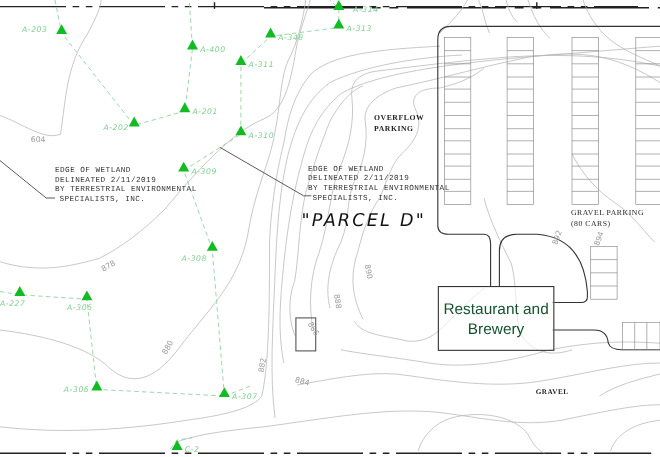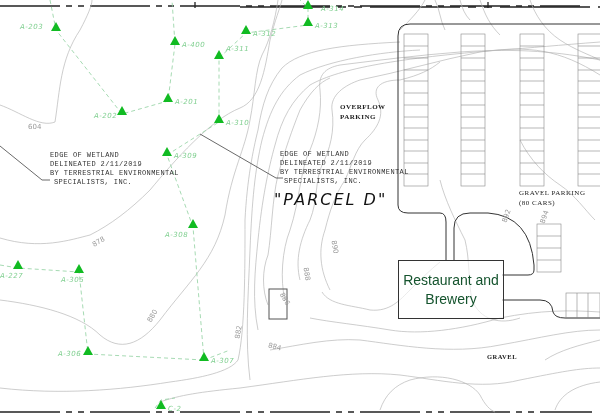--- a/index.html
+++ b/index.html
@@ -96,27 +96,27 @@
 <div id="markers">
     <div style="position: absolute; left: 51px; top: 22px; width: 0px; height: 0px; border-left: 5px solid transparent; border-right: 5px solid transparent; border-bottom: 9px solid rgb(17, 187, 34);"></div>
     <div class="mk" style="left: 20px; top: 23px;">A-203</div>
     <div style="position: absolute; left: 170px; top: 36px; width: 0px; height: 0px; border-left: 5px solid transparent; border-right: 5px solid transparent; border-bottom: 9px solid rgb(17, 187, 34);"></div>
     <div class="mk" style="left: 182px; top: 41px;">A-400</div>
     <div style="position: absolute; left: 163px; top: 93px; width: 0px; height: 0px; border-left: 5px solid transparent; border-right: 5px solid transparent; border-bottom: 9px solid rgb(17, 187, 34);"></div>
     <div class="mk" style="left: 175px; top: 98px;">A-201</div>
     <div style="position: absolute; left: 117px; top: 106px; width: 0px; height: 0px; border-left: 5px solid transparent; border-right: 5px solid transparent; border-bottom: 9px solid rgb(17, 187, 34);"></div>
     <div class="mk" style="left: 94px; top: 112px;">A-202</div>
     <div style="position: absolute; left: 241px; top: 25px; width: 0px; height: 0px; border-left: 5px solid transparent; border-right: 5px solid transparent; border-bottom: 9px solid rgb(17, 187, 34);"></div>
-    <div class="mk" style="left: 253px; top: 30px;">A-312</div>
+    <div class="mk" style="left: 253px; top: 30px;">A-348</div>
     <div style="position: absolute; left: 303px; top: 17px; width: 0px; height: 0px; border-left: 5px solid transparent; border-right: 5px solid transparent; border-bottom: 9px solid rgb(17, 187, 34);"></div>
     <div class="mk" style="left: 315px; top: 22px;">A-313</div>
     <div style="position: absolute; left: 303px; top: 0px; width: 0px; height: 0px; border-left: 5px solid transparent; border-right: 5px solid transparent; border-bottom: 9px solid rgb(17, 187, 34);"></div>
     <div class="mk" style="left: 302px; top: 5px; margin-left: 19px;">A-314</div>
     <div style="position: absolute; left: 214px; top: 50px; width: 0px; height: 0px; border-left: 5px solid transparent; border-right: 5px solid transparent; border-bottom: 9px solid rgb(17, 187, 34);"></div>
-    <div class="mk" style="left: 226px; top: 45px;">A-311</div>
+    <div class="mk" style="left: 226px; top: 55px;">A-311</div>
     <div style="position: absolute; left: 214px; top: 114px; width: 0px; height: 0px; border-left: 5px solid transparent; border-right: 5px solid transparent; border-bottom: 9px solid rgb(17, 187, 34);"></div>
     <div class="mk" style="left: 226px; top: 119px;">A-310</div>
     <div style="position: absolute; left: 162px; top: 147px; width: 0px; height: 0px; border-left: 5px solid transparent; border-right: 5px solid transparent; border-bottom: 9px solid rgb(17, 187, 34);"></div>
     <div class="mk" style="left: 174px; top: 152px;">A-309</div>
     <div style="position: absolute; left: 188px; top: 219px; width: 0px; height: 0px; border-left: 5px solid transparent; border-right: 5px solid transparent; border-bottom: 9px solid rgb(17, 187, 34);"></div>
     <div class="mk" style="left: 165px; top: 231px;">A-308</div>
     <div style="position: absolute; left: 13px; top: 260px; width: 0px; height: 0px; border-left: 5px solid transparent; border-right: 5px solid transparent; border-bottom: 9px solid rgb(17, 187, 34);"></div>
     <div class="mk" style="left: 0px; top: 272px;">A-227</div>
     <div style="position: absolute; left: 74px; top: 264px; width: 0px; height: 0px; border-left: 5px solid transparent; border-right: 5px solid transparent; border-bottom: 9px solid rgb(17, 187, 34);"></div>
     <div class="mk" style="left: 61px; top: 276px;">A-305</div>

